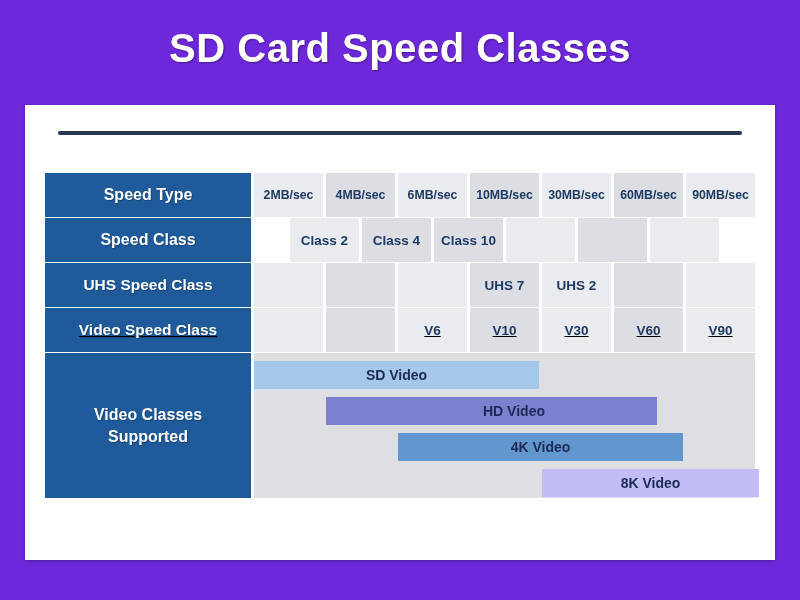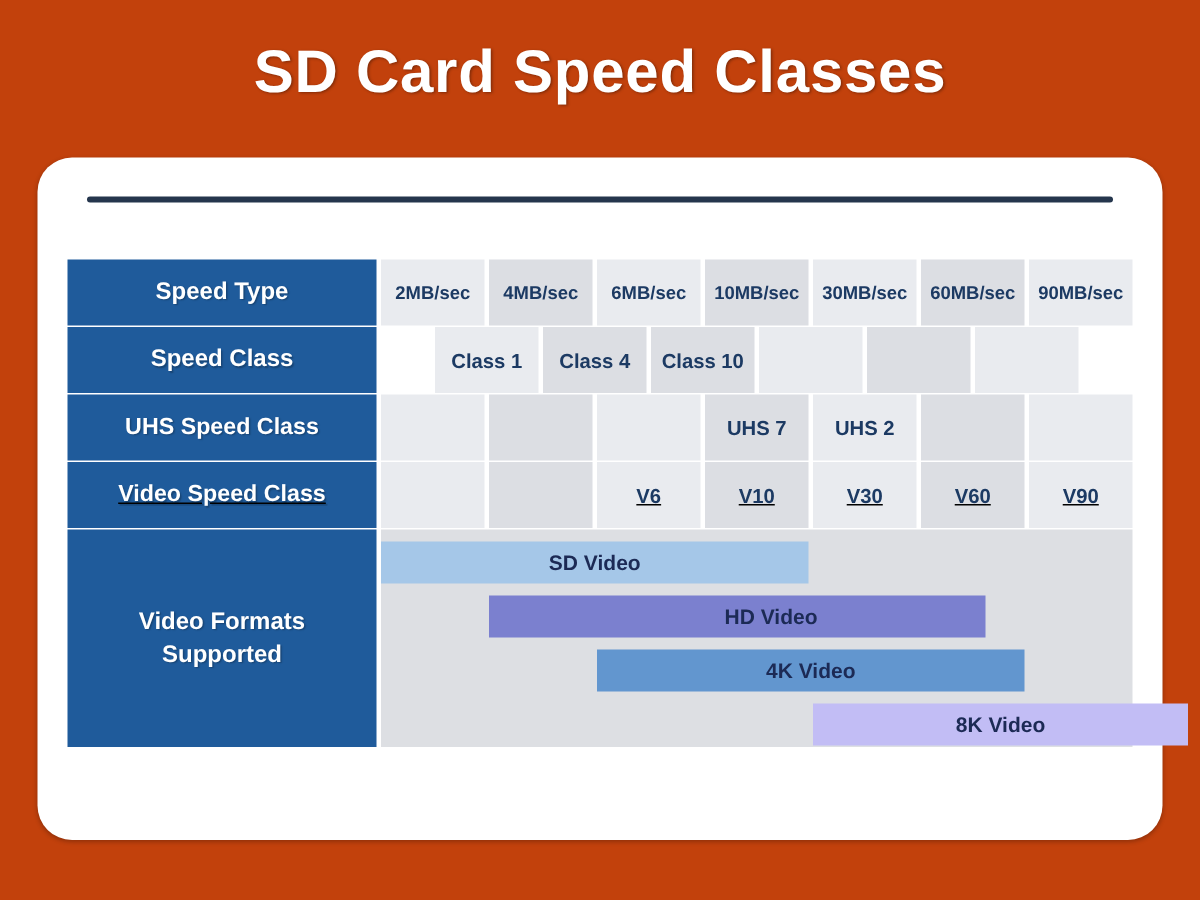--- a/index.html
+++ b/index.html
@@ -11,21 +11,21 @@
     width: 800px;
     height: 600px;
     background: #1e3057;
     font-family: "Liberation Sans", sans-serif;
     overflow: hidden;
   }
   .poster {
     position: relative;
     width: 800px;
     height: 600px;
-    background: #c2410c;
+    background: #6d28d9;
   }
   .poster-title {
     position: absolute;
     left: 0;
     top: 26px;
     width: 800px;
     text-align: center;
     color: #ffffff;
     font-size: 40px;
     font-weight: bold;
@@ -33,21 +33,20 @@
     text-shadow: 1px 1px 2px rgba(0,0,0,0.35);
   }
   .card {
     position: absolute;
     left: 25px;
     top: 105px;
     width: 750px;
     height: 455px;
     background: #ffffff;
     box-shadow: 0 1px 3px rgba(0,0,0,0.25);
-    border-radius: 23px;
   }
   .top-rule {
     position: absolute;
     left: 33px;
     top: 26px;
     width: 684px;
     height: 4px;
     background: #25364d;
     border-radius: 2px;
   }
@@ -166,21 +165,21 @@
           <div class="cell even hdr">10MB/sec</div>
           <div class="cell odd hdr">30MB/sec</div>
           <div class="cell even hdr">60MB/sec</div>
           <div class="cell odd hdr">90MB/sec</div>
         </div>
       </div>
 
       <div class="row" style="top:45px;height:44px;gap:36px;">
         <div class="rowlabel">Speed Class</div>
         <div class="cells">
-          <div class="cell odd">Class 1</div>
+          <div class="cell odd">Class 2</div>
           <div class="cell even">Class 4</div>
           <div class="cell even">Class 10</div>
           <div class="cell odd"></div>
           <div class="cell even"></div>
           <div class="cell odd"></div>
         </div>
       </div>
 
       <div class="row" style="top:90px;height:44px;">
         <div class="rowlabel small">UHS Speed Class</div>
@@ -204,35 +203,35 @@
           <div class="cell even">V10</div>
           <div class="cell odd">V30</div>
           <div class="cell even">V60</div>
           <div class="cell odd">V90</div>
         </div>
       </div>
 
       <div class="vf-row" style="top:180px;height:145px;">
         <div class="vf-label">
           <div>
-            <div>Video Formats</div>
+            <div>Video Classes</div>
             <div>Supported</div>
           </div>
         </div>
         <div class="vf-plot">
           <div class="bar" style="left: 0px; width: 285px; top: 8px; background: rgb(165, 199, 232);">
             <span>SD Video</span>
           </div>
           <div class="bar" style="left: 72px; width: 331px; top: 44px; background: rgb(123, 128, 207); padding-left: 45px;">
             <span>HD Video</span>
           </div>
           <div class="bar" style="left: 144px; width: 285px; top: 80px; background: rgb(98, 150, 207);">
             <span>4K Video</span>
           </div>
-          <div class="bar" style="left: 288px; width: 250px; top: 116px; background: rgb(194, 189, 245);">
+          <div class="bar" style="left: 288px; width: 217px; top: 116px; background: rgb(194, 189, 245);">
             <span>8K Video</span>
           </div>
         </div>
       </div>
 
     </div>
 
   </div>
 </div>
 

